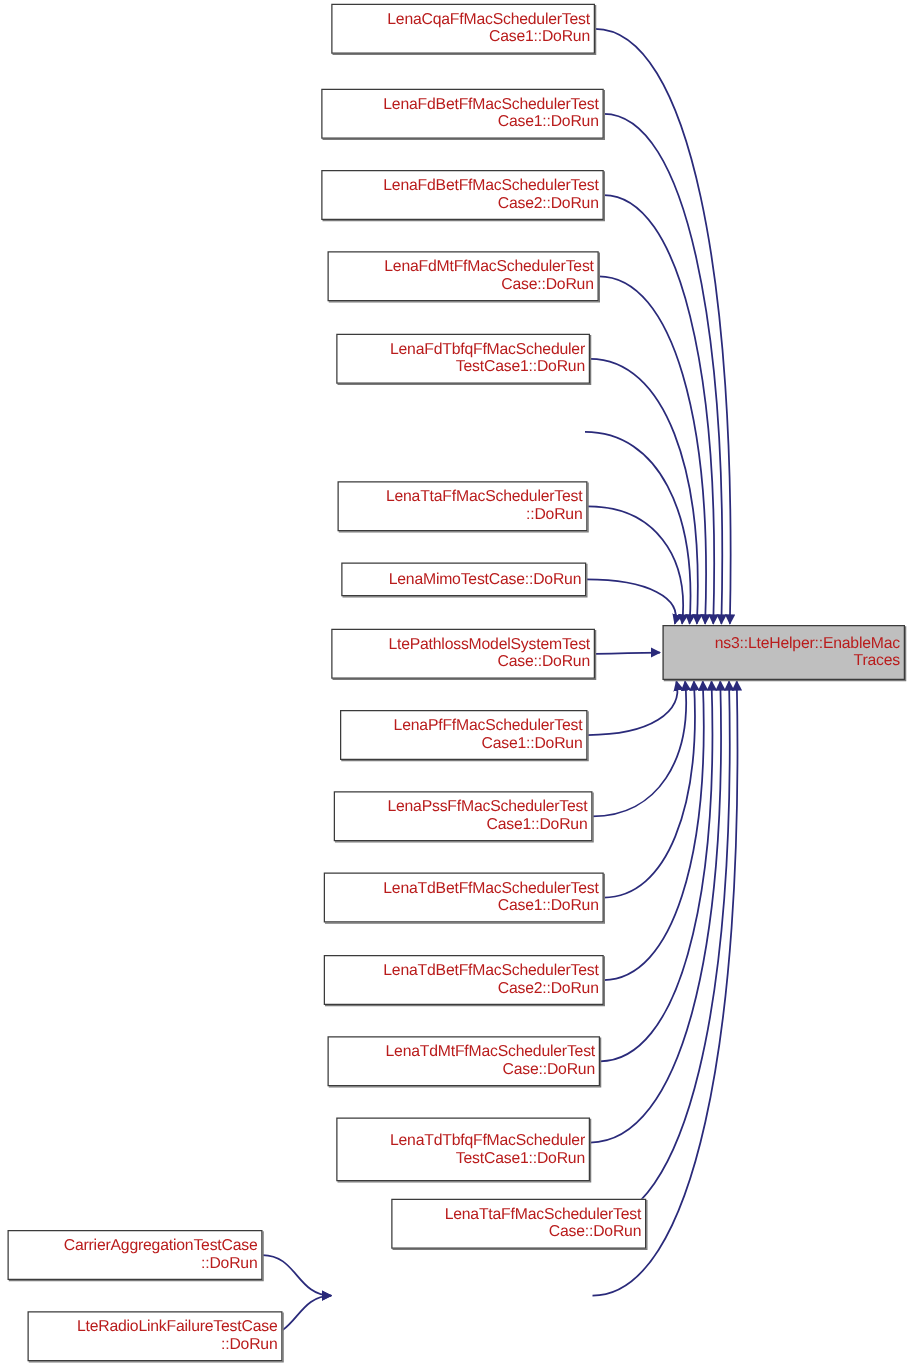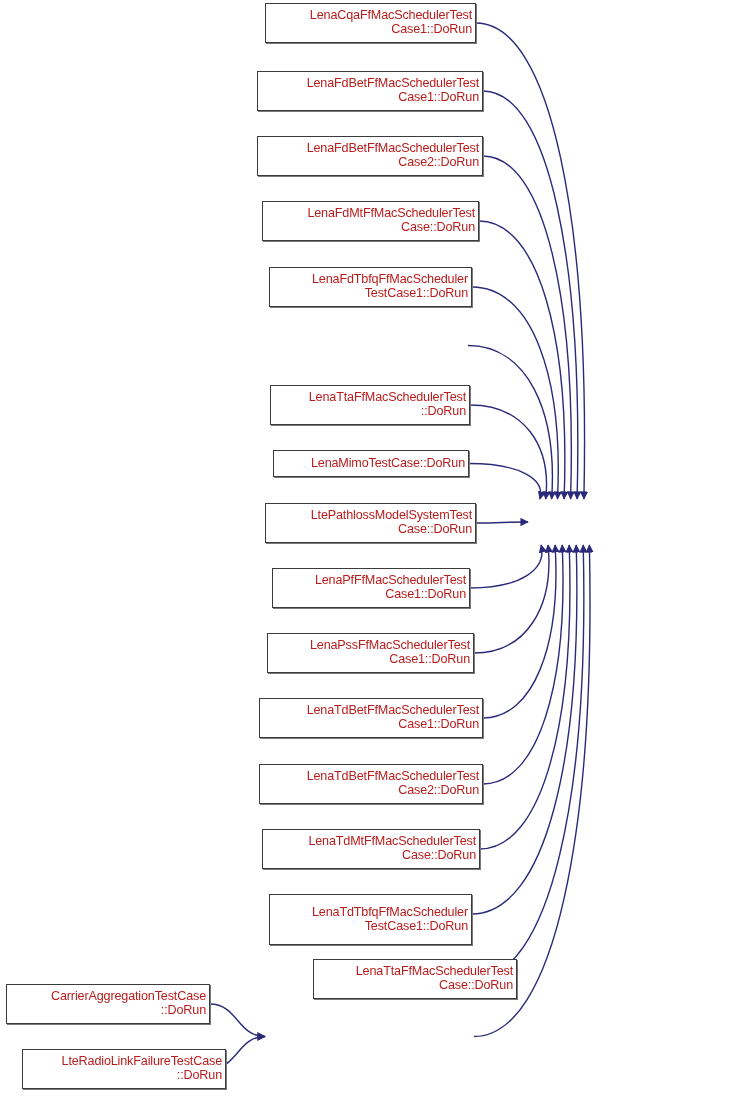--- a/index.html
+++ b/index.html
@@ -110,13 +110,15 @@
     <div class="node" style="left: 262px; top: 829px; width: 218px; height: 40px;"><span class="node-label">LenaTdMtFfMacSchedulerTest
 Case::DoRun</span></div>
     <div class="node" style="left: 269px; top: 894px; width: 203px; height: 51px;"><span class="node-label">LenaTdTbfqFfMacScheduler
 TestCase1::DoRun</span></div>
     <div class="node" style="left: 269px; top: 959px; width: 204px; height: 40px; margin-left: 44px;"><span class="node-label">LenaTtaFfMacSchedulerTest
 Case::DoRun</span></div>
     <div class="node" style="left: 6px; top: 984px; width: 204px; height: 40px;"><span class="node-label">CarrierAggregationTestCase
 ::DoRun</span></div>
     <div class="node" style="left: 6px; top: 1049px; width: 204px; height: 40px; margin-left: 16px;"><span class="node-label">LteRadioLinkFailureTestCase
 ::DoRun</span></div>
+    <div class="node highlight" style="left: 530px; top: 500px; width: 194px; height: 44px;"><span class="node-label">ns3::LteHelper::EnableMac
+Traces</span></div>
   </div>
 
 </body></html>

